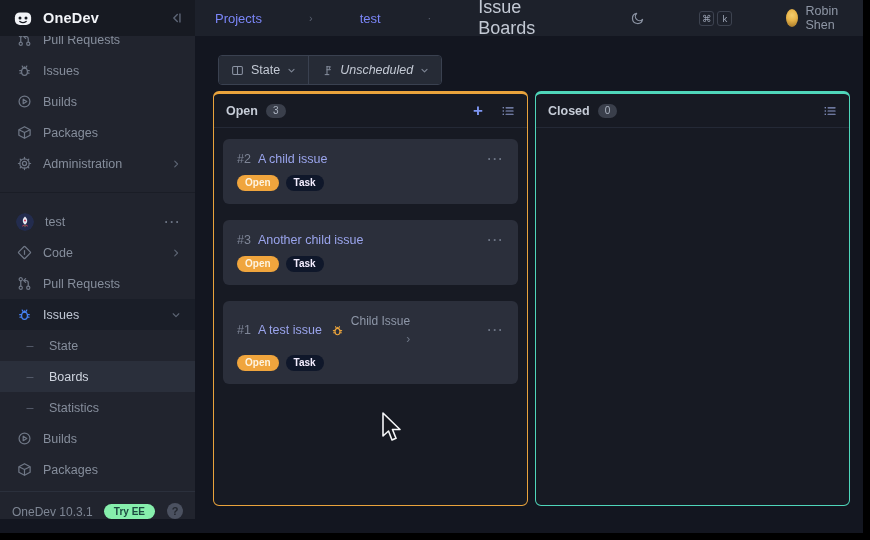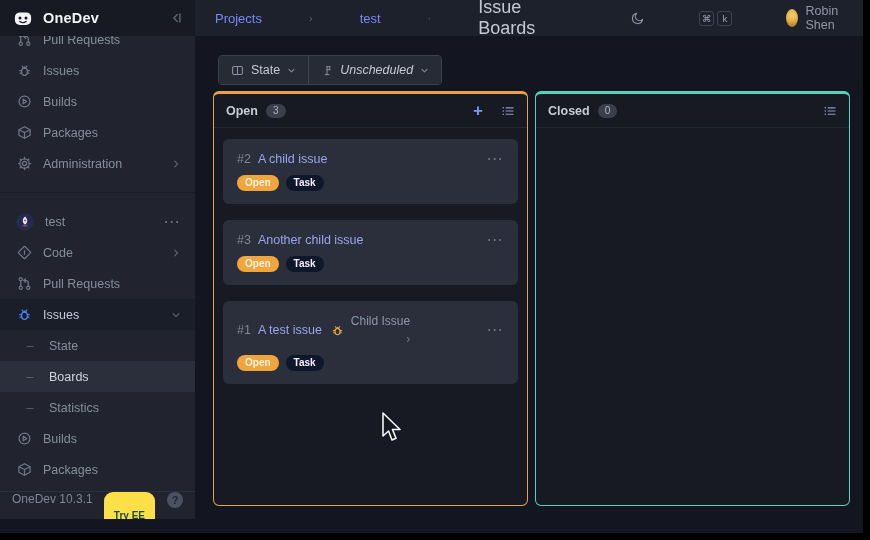--- a/index.html
+++ b/index.html
@@ -40,24 +40,24 @@
   .side-item .chev { color:#5d6574; display:flex; }
   .side-item.active-parent { background:#1a1e28; color:#c2c9d6; }
   .side-item.active-parent .ic { color:#4783f5; }
   .side-item.current { background:#2a2f3b; color:#cfd5df; }
   .sub-item { padding-left:22px; }
   .sub-dash { width:16px; text-align:center; color:#5a6170; flex:none; }
   .side-divider { height:1px; background:#1a1d26; margin:13px 0; }
   .proj-avatar { width:18px; height:18px; border-radius:50%; flex:none; position:relative; overflow:hidden; }
   .menu-dots { margin-left:auto; color:#6b7383; font-weight:bold; letter-spacing:1.5px; font-size:12px; }
   .side-footer { height:28px; flex:none; background:#21242e; border-top:1px solid #2b303c;
-                 display:flex; align-items:flex-start; padding:0 12px; gap:8px; z-index:5; }
+                 display:flex; align-items:flex-end; padding:0 12px; gap:8px; z-index:5; }
   .version { color:#7e8694; font-size:12px; flex:none; }
-  .tryee { margin-left:auto; background:#fde047; color:#1d4a41; font-size:10px; font-weight:bold;
-           border-radius:9px; padding:18px 10px; cursor:pointer; }
+  .tryee { margin-left:auto; background:#86efac; color:#1d4a41; font-size:10px; font-weight:bold;
+           border-radius:9px; padding:2px 10px; cursor:pointer; }
   .help-btn { width:16px; height:16px; border-radius:50%; background:#4b5160; color:#23272f;
               font-size:11px; font-weight:bold; display:flex; align-items:center; justify-content:center;
               cursor:pointer; margin-left:4px; }
 
   
   .main { position:absolute; left:195px; top:36px; right:0; bottom:0; background:#131620;
           padding:19px 13px 0 18px; }
   .toolbar { display:flex; gap:8px; height:30px; margin-left:5px; }
   .btn-group { display:flex; border:1px solid #3a4150; border-radius:4px; overflow:hidden; flex:none; }
   .tb-btn { background:#262b36; color:#c3c9d4; font-size:12.5px; display:flex; align-items:center;

